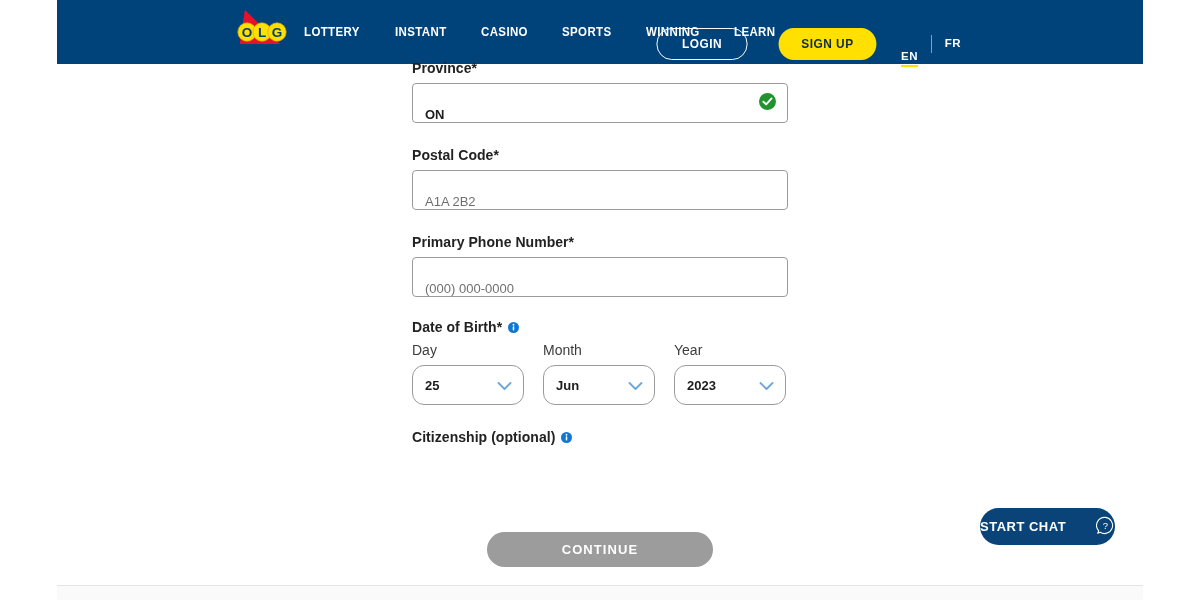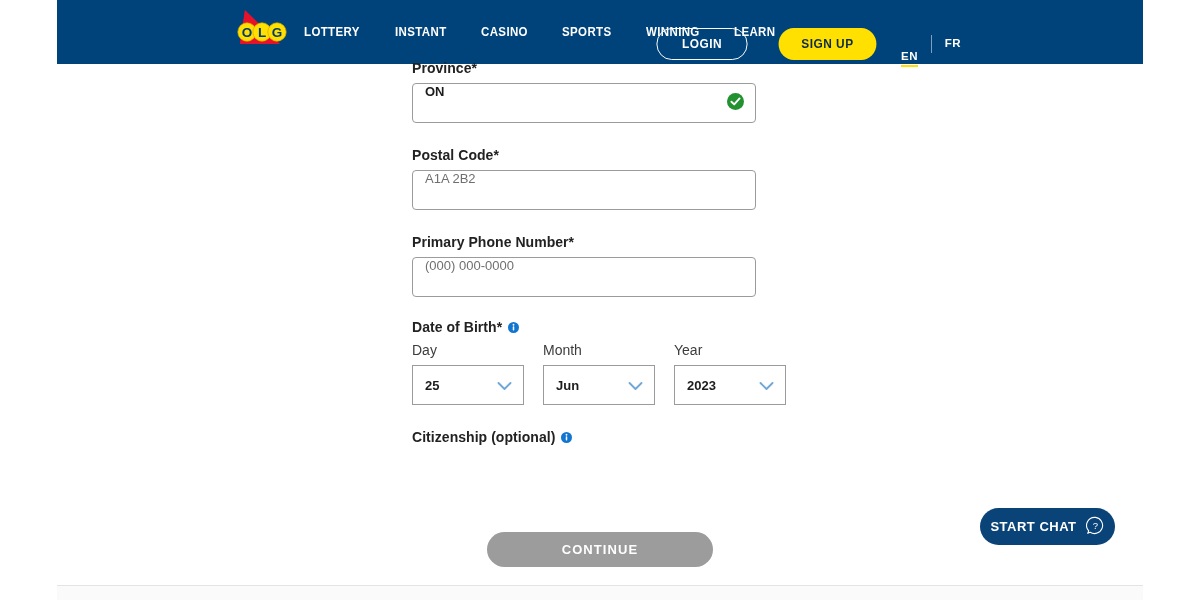--- a/index.html
+++ b/index.html
@@ -134,27 +134,27 @@
     color: #222222;
     font-weight: bold;
     letter-spacing: 0.05px;
     margin-bottom: 7px;
     display: flex;
     align-items: center;
     gap: 6px;
   }
 
   .input-box {
-    width: 344px;
+    width: 376px;
     height: 40px;
     border: 1px solid #9b9b9b;
     border-radius: 4px;
     background: #ffffff;
     display: flex;
-    align-items: flex-start;
+    align-items: flex-end;
     padding: 0 12px;
     font-size: 13px;
     position: relative;
     cursor: text;
   }
   .input-value {
     color: #1c1c1c;
     font-weight: bold;
     font-size: 13px;
   }
@@ -179,21 +179,21 @@
   }
   .dob-col { width: 112px; }
   .sub-label {
     font-size: 14px;
     color: #3c3c3c;
     margin-bottom: 7px;
   }
   .select-box {
     height: 40px;
     border: 1px solid #9b9b9b;
-    border-radius: 0;
+    border-radius: 12px;
     background: #ffffff;
     display: flex;
     align-items: center;
     justify-content: space-between;
     padding: 1px 11px 0 12px;
     cursor: pointer;
   }
   .select-box .sel-val {
     font-size: 13px;
     color: #1c1c1c;
@@ -231,21 +231,21 @@
     left: 980px;
     top: 508px;
     width: 135px;
     height: 37px;
     background: #0a4377;
     border: none;
     border-radius: 19px;
     color: #ffffff;
     display: flex;
     align-items: center;
-    justify-content: center;
+    justify-content: space-between;
     gap: 9px;
     cursor: pointer;
     font-family: inherit;
   }
   .btn-chat .label {
     font-size: 13px;
     font-weight: bold;
     letter-spacing: 0.5px;
   }
 

